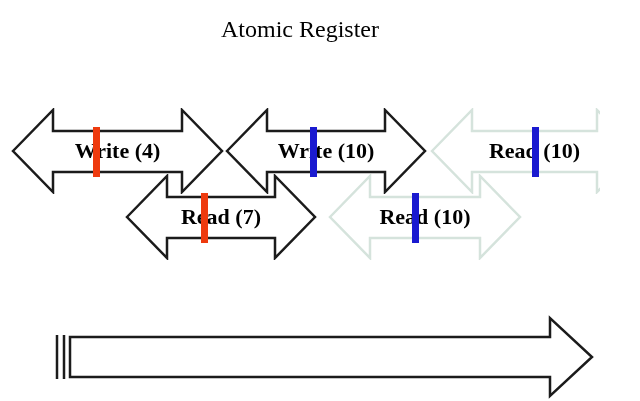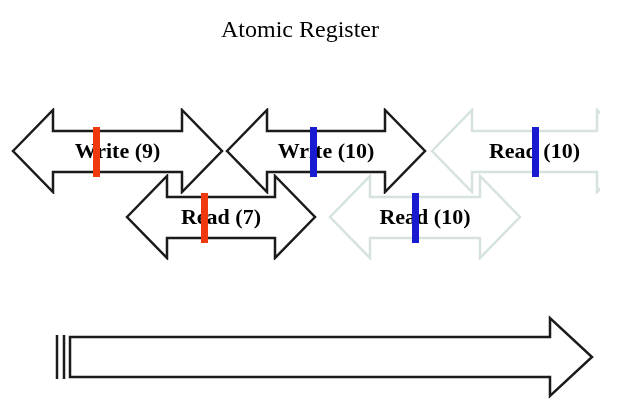--- a/index.html
+++ b/index.html
@@ -48,21 +48,21 @@
 <div class="canvas">
 
   <div class="title">Atomic Register</div>
 
   <div class="op" style="left: 11px; top: 108px; width: 213px; height: 86px;">
     <svg width="213" height="86" viewBox="0 0 213 86">
         <g transform="translate(2,2)">
           <polygon points="0,41 40,0 40,21 169,21 169,0 209,41 169,82 169,62 40,62 40,82" fill="#ffffff" stroke="#1b1b1b" stroke-width="2.5" stroke-linejoin="miter"></polygon>
         </g>
       </svg>
-    <span class="op-label">Write (9)</span>
+    <span class="op-label">Write (4)</span>
     <div class="tick" style="left: 81.5px; top: 19px; height: 50px; background: rgb(238, 58, 14);"></div>
   </div>
 
   <div class="op" style="left: 225px; top: 108px; width: 202px; height: 86px;">
     <svg width="202" height="86" viewBox="0 0 202 86">
         <g transform="translate(2,2)">
           <polygon points="0,41 40,0 40,21 158,21 158,0 198,41 158,82 158,62 40,62 40,82" fill="#ffffff" stroke="#1b1b1b" stroke-width="2.5" stroke-linejoin="miter"></polygon>
         </g>
       </svg>
     <span class="op-label">Write (10)</span>

